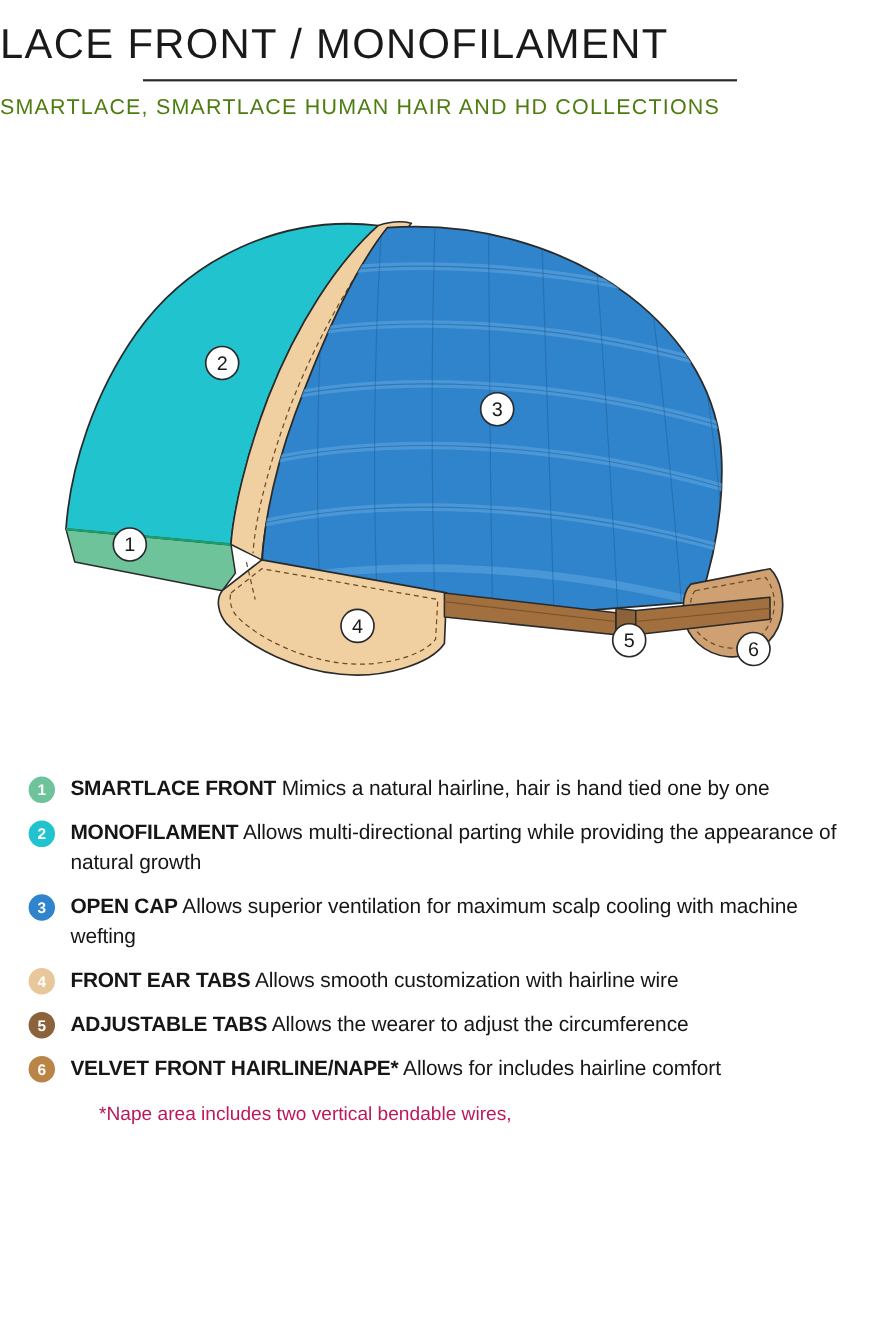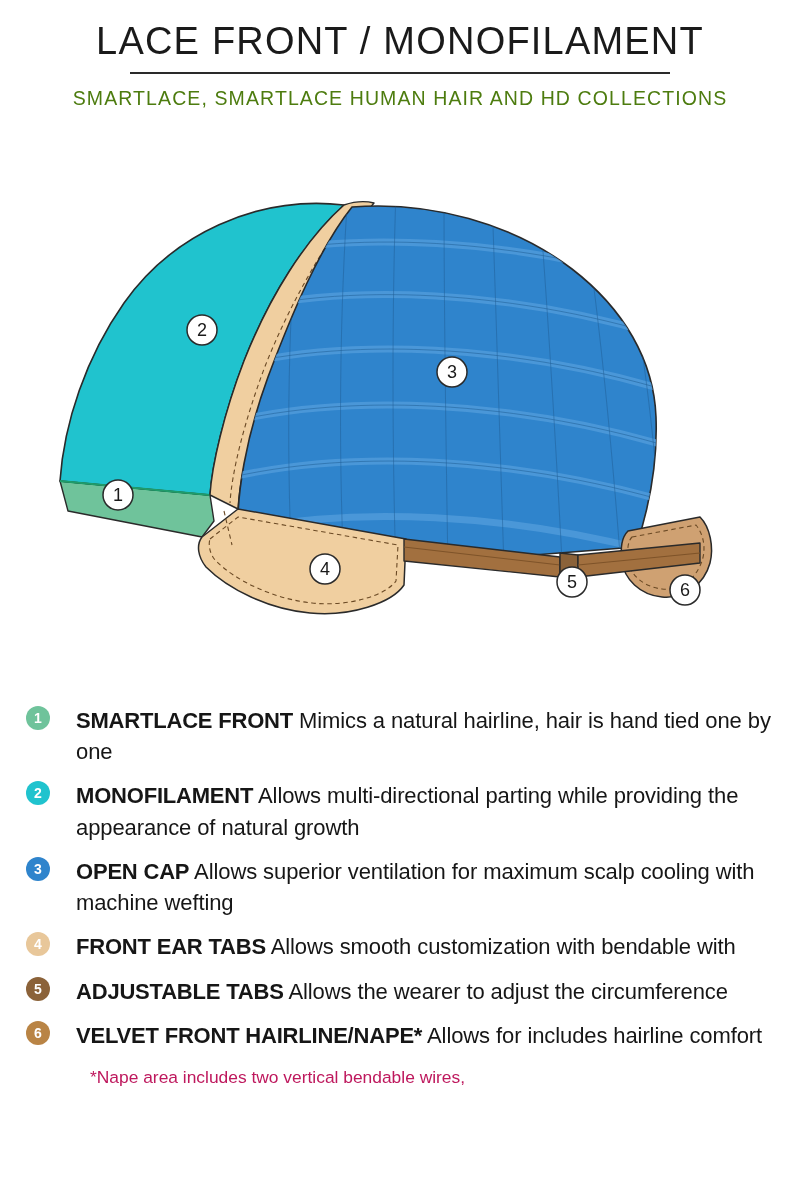--- a/index.html
+++ b/index.html
@@ -8,21 +8,21 @@
     width: 800px;
     height: 1200px;
     background: #ffffff;
     font-family: "Liberation Sans", sans-serif;
     color: #1a1a1a;
     overflow: hidden;
     position: relative;
   }
 
   
-  #header { width: 100%; padding-top: 22px; text-align: center; }
+  #header { width: 100%; padding-top: 22px; text-align: left; }
   #main-title {
     font-size: 38px;
     font-weight: 400;
     letter-spacing: 1.2px;
     color: #1a1a1a;
     line-height: 1.05;
     margin: 0;
     font-family: "Liberation Sans", sans-serif;
   }
   #title-rule {
@@ -73,25 +73,24 @@
     font-weight: 700;
     display: flex;
     align-items: center;
     justify-content: center;
     margin-top: 1px;
     font-family: "Liberation Sans", sans-serif;
   }
   .legend-text {
     flex: 1 1 auto;
     padding-left: 14px;
-    font-size: 22px;
+    font-size: 19px;
     line-height: 1.42;
     color: #161616;
     letter-spacing: -0.1px;
-    margin-left: 12px;
   }
   .legend-text .term {
     font-weight: 700;
     letter-spacing: -0.2px;
   }
   #footnote {
     margin-top: 14px;
     padding-left: 64px;
     font-size: 17.4px;
     line-height: 1.45;
@@ -248,21 +247,21 @@
   <div class="legend-item">
     <div class="bullet" style="background-color: rgb(47, 132, 204);">3</div>
     <div class="legend-text">
       <span class="term">OPEN CAP</span><span> Allows superior ventilation for maximum scalp cooling with machine wefting</span>
     </div>
   </div>
 
   <div class="legend-item">
     <div class="bullet" style="background-color: rgb(232, 199, 154);">4</div>
     <div class="legend-text">
-      <span class="term">FRONT EAR TABS</span><span> Allows smooth customization with bendable with</span>
+      <span class="term">FRONT EAR TABS</span><span> Allows smooth customization with hairline wire</span>
     </div>
   </div>
 
   <div class="legend-item">
     <div class="bullet" style="background-color: rgb(139, 98, 57);">5</div>
     <div class="legend-text">
       <span class="term">ADJUSTABLE TABS</span><span> Allows the wearer to adjust the circumference</span>
     </div>
   </div>
 

